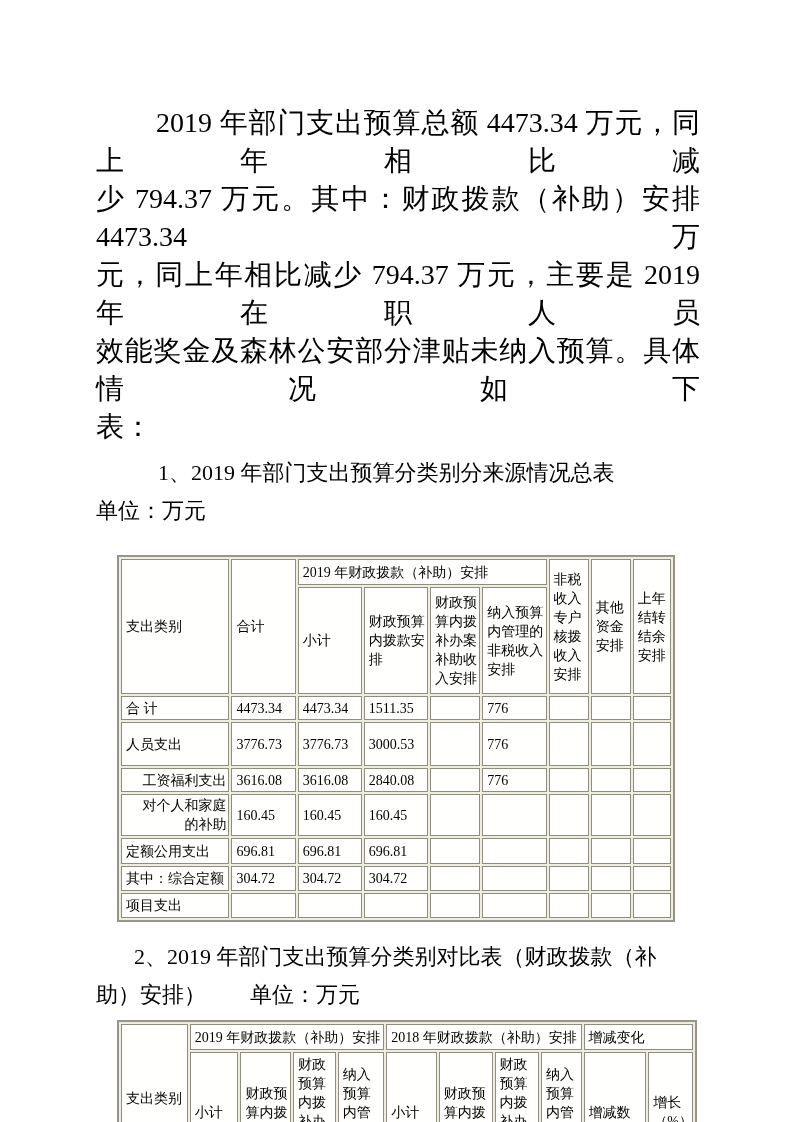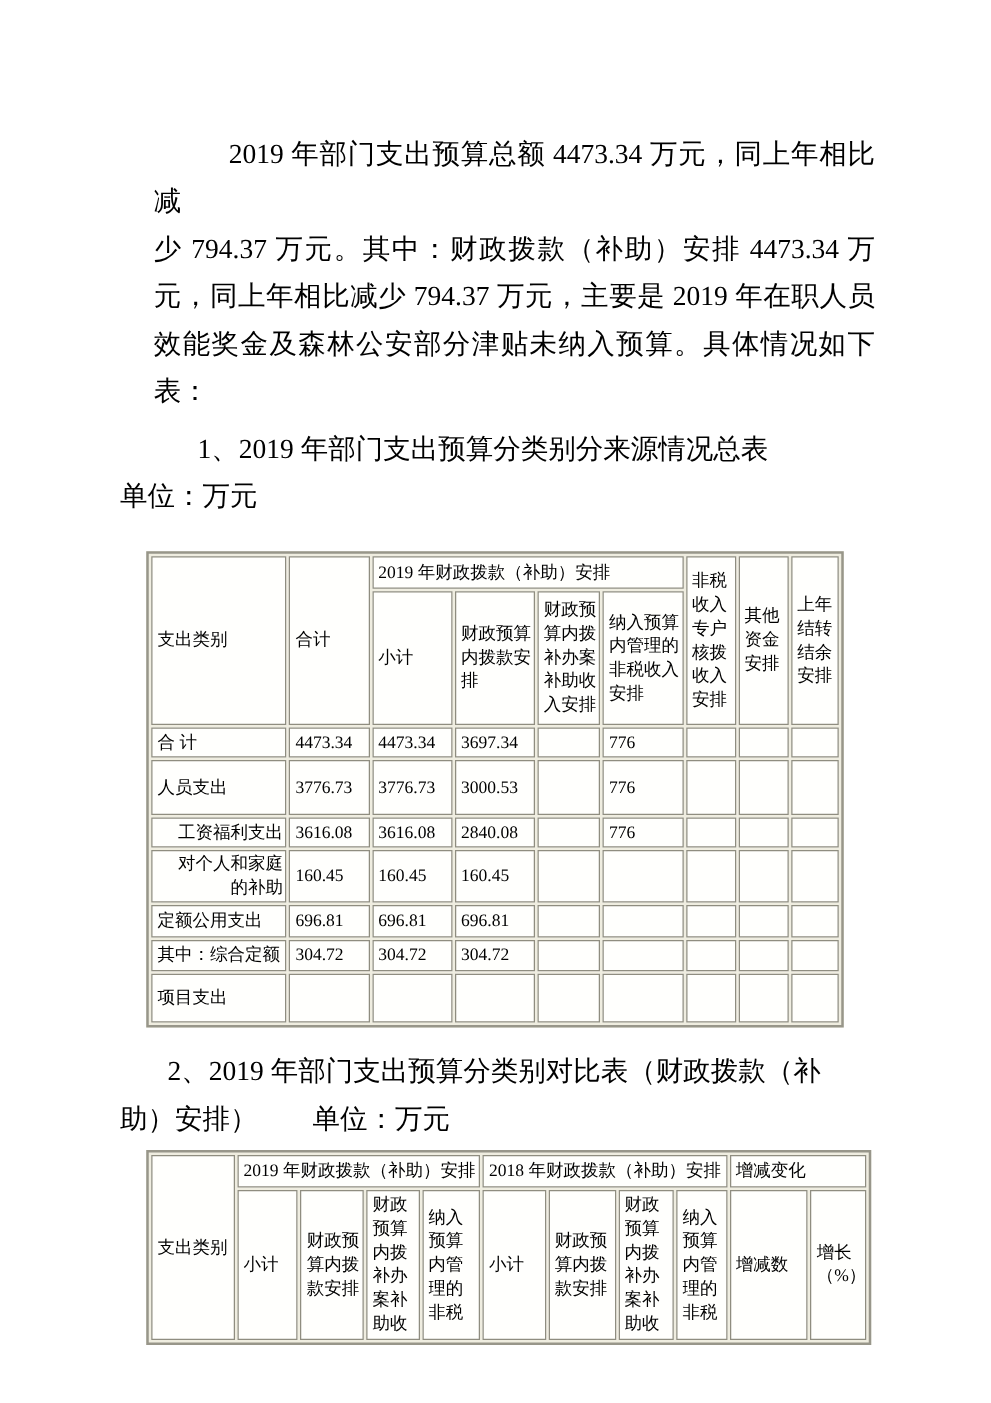--- a/index.html
+++ b/index.html
@@ -5,22 +5,22 @@
   * { margin:0; padding:0; box-sizing:border-box; }
   html,body { background:#ffffff; }
   body {
     width:793px; height:1122px; overflow:hidden; position:relative;
     font-family:"Liberation Serif","DejaVu Serif",serif; color:#000;
   }
   .page { padding:104px 93px 0 96px; }
 
   
   .intro-line {
-    font-size:22px; line-height:38px;
-    text-align:justify; text-align-last:justify;margin-left:27px;
+    font-size:28px; line-height:38px;
+    text-align:justify; text-align-last:justify;
   }
   .intro-line.first { text-indent:60px; }
   .intro-line.last  { text-align-last:left; }
 
   .h-line { font-size:22px; line-height:38px; font-weight:normal; }
   .h1 { margin-top:8px; text-indent:62px; }
   .unit-line { text-align:left; padding-right:50px; }
   .h2 { margin-top:16px; }
   .h2 .l1 { text-indent:38px; }
 
@@ -42,21 +42,21 @@
   .t1 { margin:25px 0 0 21px; width:558px; }
   .t1 .rs { vertical-align:middle; }
   .t1 tr.group-row  { height:26px; }
   .t1 tr.sub-row    { height:107px; }
   .t1 tr.r1 { height:24px; }
   .t1 tr.r2 { height:44px; }
   .t1 tr.r3 { height:24px; }
   .t1 tr.r4 { height:42px; }
   .t1 tr.r5 { height:26px; }
   .t1 tr.r6 { height:25px; }
-  .t1 tr.r7 { height:39px; }
+  .t1 tr.r7 { height:25px; }
   .t1 td.ind { text-indent:13px;text-align:right; }
 
   .t2 { margin:6px 0 0 21px; width:580px; }
   .t2 tr.group-row { height:26px; }
   .t2 .clip {
     height:116px; overflow:hidden;
     display:flex; align-items:center;
   }
   .t2 .clip > span { display:block; width:100%; }
 
@@ -105,21 +105,21 @@
       <tr class="sub-row">
         <td>小计</td>
         <td>财政预算内拨款安排</td>
         <td>财政预算内拨补办案补助收入安排</td>
         <td>纳入预算内管理的非税收入安排</td>
       </tr>
       <tr class="r1">
         <td>合 计</td>
         <td>4473.34</td>
         <td>4473.34</td>
-        <td>3697.34</td>
+        <td>1511.35</td>
         <td></td>
         <td>776</td>
         <td></td>
         <td></td>
         <td></td>
       </tr>
       <tr class="r2">
         <td>人员支出</td>
         <td>3776.73</td>
         <td>3776.73</td>

